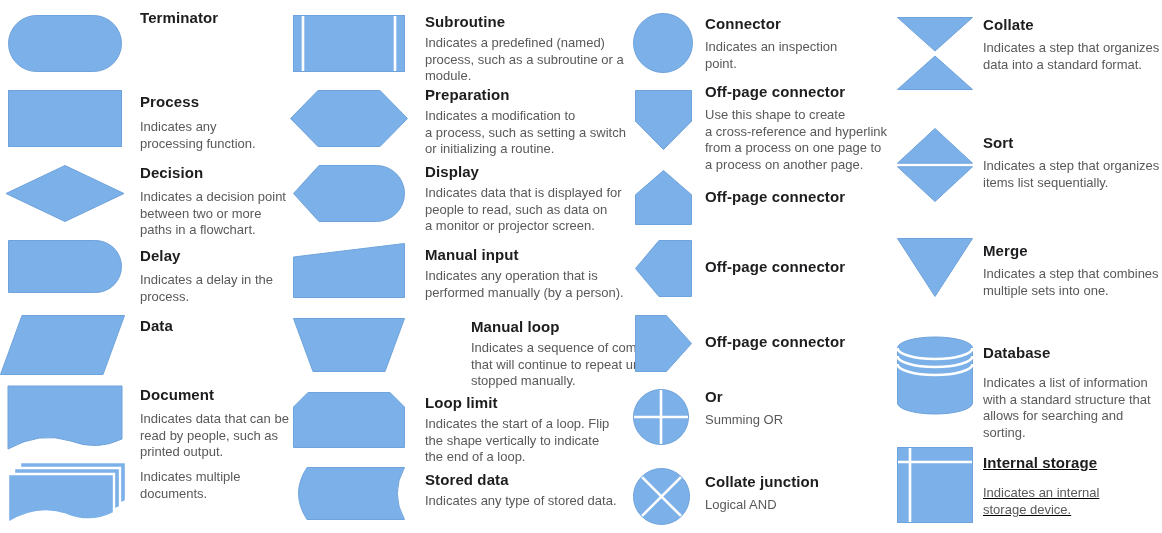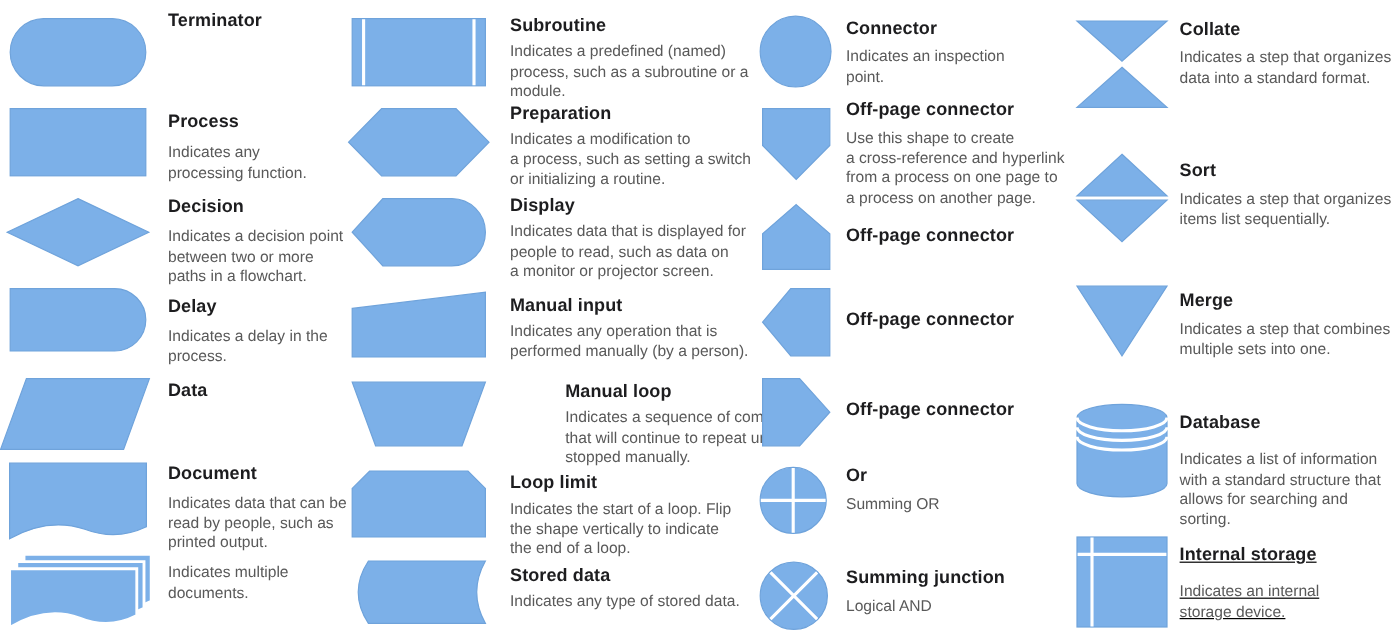--- a/index.html
+++ b/index.html
@@ -273,21 +273,21 @@
       </div>
     </div>
     <div class="legend-item">
       <div class="shape" style="left: 633px; top: 468px; width: 57px; height: 57px;">
         <svg width="57" height="57" viewBox="0 0 57 57">
           <circle cx="28.5" cy="28.5" r="28" style="fill:var(--sf);stroke:var(--sb);stroke-width:1"></circle>
           <path d="M9.054750000000002,9.054750000000002 L47.94525,47.94525 M47.94525,9.054750000000002 L9.054750000000002,47.94525" style="stroke:#ffffff;stroke-width:2.6;fill:none"></path>
         </svg>
       </div>
       <div class="text-block" style="left: 705px; top: 472px; width: 196px;">
-        <div class="item-title" style="margin-bottom: 6px;">Summing junction</div>
+        <div class="item-title" style="margin-bottom: 6px;">Collate junction</div>
         <div class="item-desc">Logical AND</div>
       </div>
     </div>
     <div class="legend-item">
       <div class="shape" style="left: 897px; top: 17px; width: 76px; height: 73px;">
         <svg width="76" height="73" viewBox="0 0 76 73">
           <polygon points="0.5,0.5 75.5,0.5 38,34" style="fill:var(--sf);stroke:var(--sb);stroke-width:1"></polygon>
           <polygon points="38,39 75.5,72.5 0.5,72.5" style="fill:var(--sf);stroke:var(--sb);stroke-width:1"></polygon>
         </svg>
       </div>

